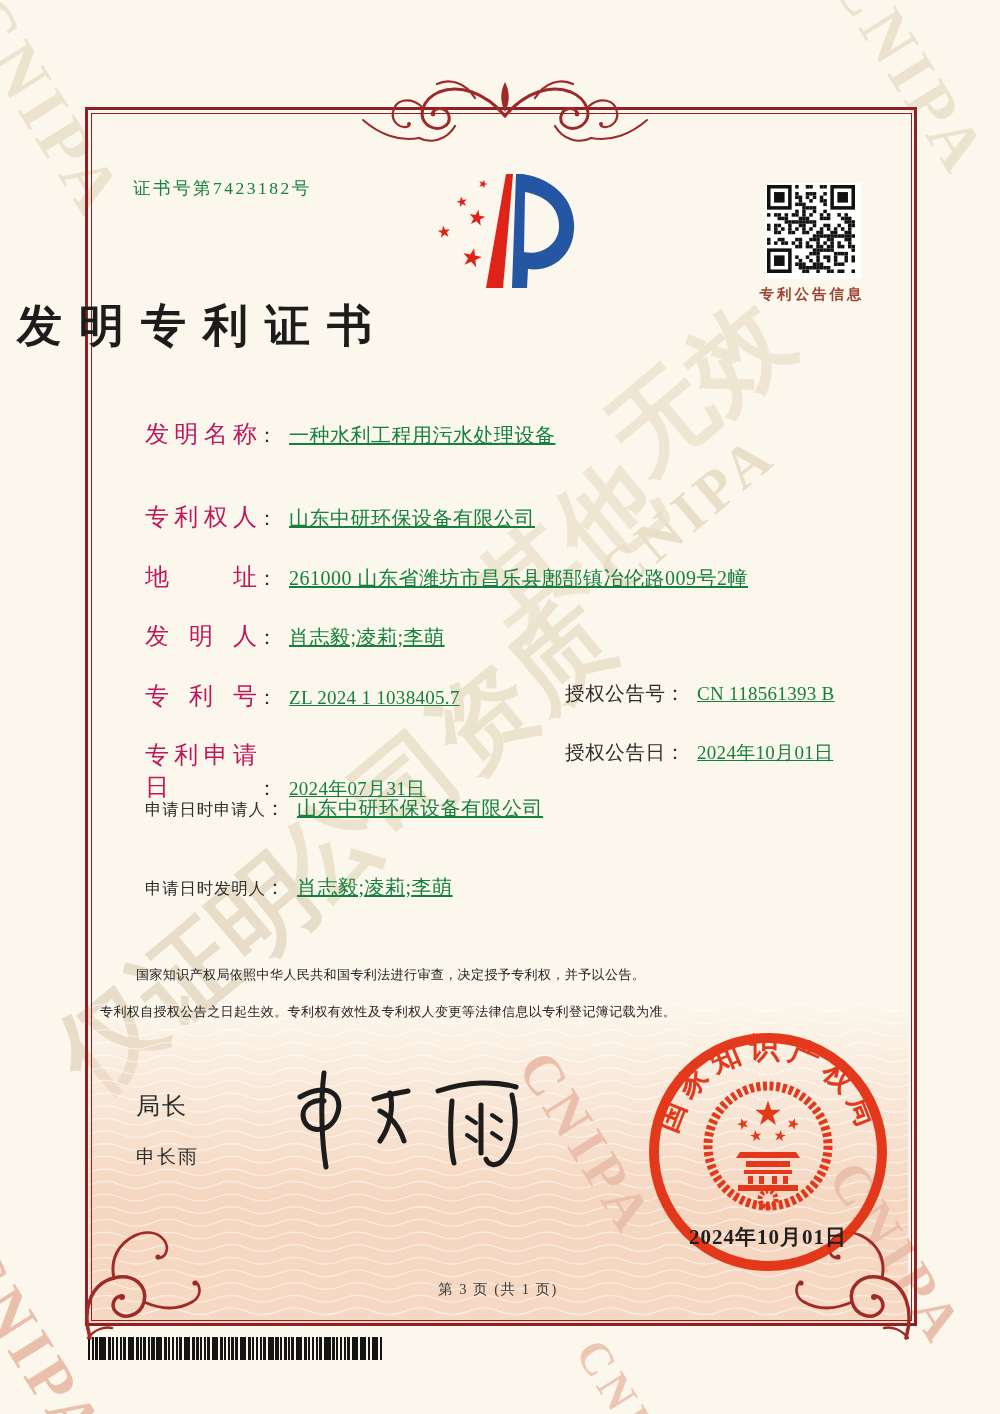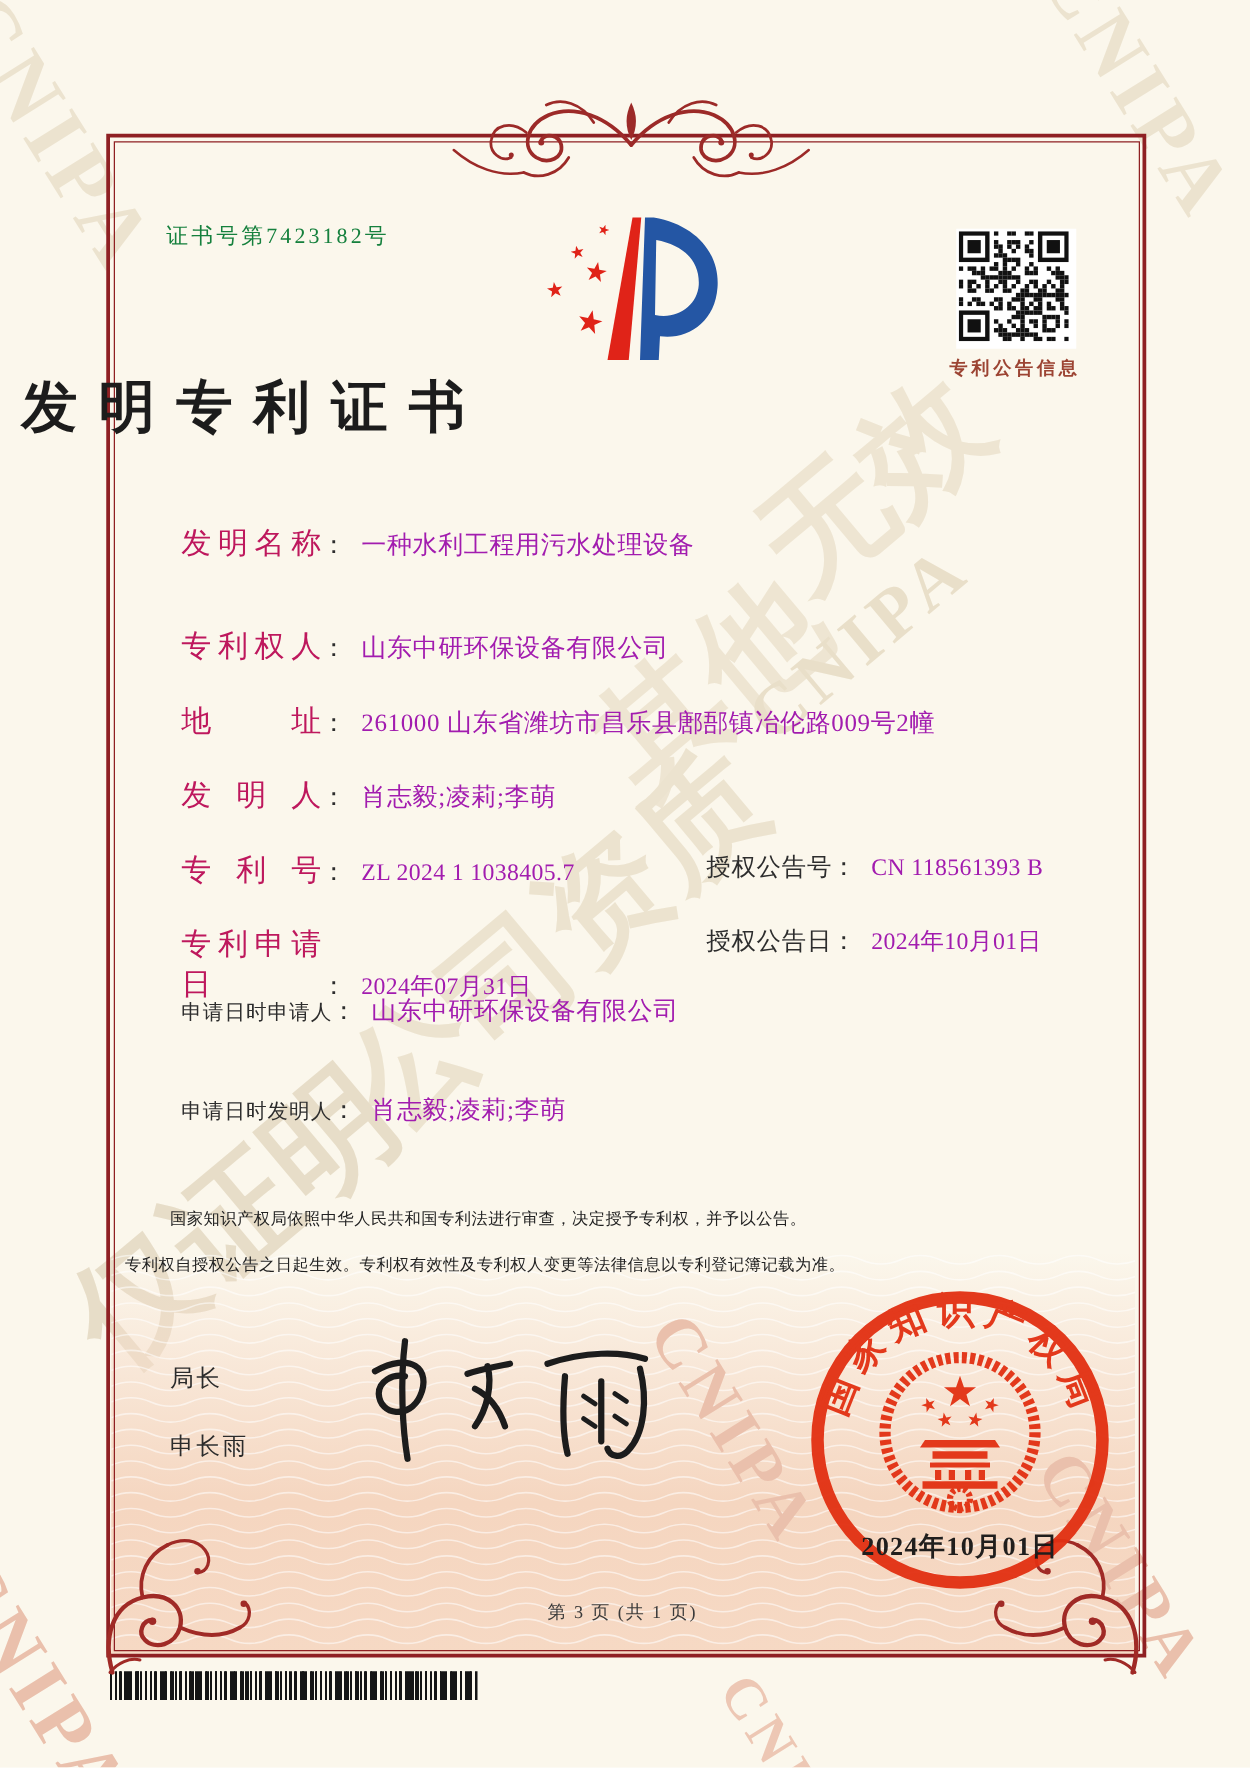--- a/index.html
+++ b/index.html
@@ -31,30 +31,30 @@
          font-weight:bold;letter-spacing:17px;text-indent:17px;color:#1c1c1c;}
   .qrbox{position:absolute;left:765px;top:183px;width:92px;height:92px;background:#fff;padding:2px;}
   .qrcap{position:absolute;left:737px;top:285px;width:150px;text-align:center;font-size:14.5px;
          letter-spacing:3px;color:#9c4433;font-weight:bold;}
 
   .row{position:absolute;left:145px;width:770px;height:30px;}
   .lab{display:inline-block;width:112px;font-size:24px;text-align:justify;text-align-last:justify;
        vertical-align:baseline;color:#be185d;}
   .lab-sm{display:inline-block;width:120px;font-size:16.5px;text-align:justify;text-align-last:justify;color:#2d2d2d;}
   .colon{font-size:20px;color:#2d2d2d;}
-  .val{font-size:20px;margin-left:12px;letter-spacing:.5px;color:#a21caf;}
+  .val{font-size:20px;margin-left:12px;letter-spacing:.5px;color:#15803d;text-decoration:underline;}
   .val.num{font-size:19px;letter-spacing:.3px;}
   .rcol{position:absolute;left:420px;top:0;white-space:nowrap;}
   .lab-r{display:inline-block;width:100px;font-size:19.5px;text-align:justify;text-align-last:justify;color:#2d2d2d;}
 
   .statement{position:absolute;left:100px;top:956px;width:772px;font-size:13px;line-height:37px;
              color:#222;letter-spacing:.4px;}
   .statement .l1{text-indent:36px;}
 
-  .sig-title{position:absolute;left:136px;top:1090px;font-size:19px;color:#2b2b2b;letter-spacing:2px;}
+  .sig-title{position:absolute;left:136px;top:1090px;font-size:24px;color:#2b2b2b;letter-spacing:2px;}
   .sig-name{position:absolute;left:136px;top:1144px;font-size:19px;color:#2b2b2b;letter-spacing:2px;}
   .sig-svg{position:absolute;left:262px;top:1055px;z-index:5;}
 
   .seal{position:absolute;left:644px;top:1028px;z-index:6;opacity:.95;}
 
   .footer{position:absolute;left:85px;top:1280px;width:826px;text-align:center;font-size:14.5px;
           letter-spacing:1.5px;color:#3a3a3a;}
   .barcode{position:absolute;left:88px;top:1337px;width:294px;height:23px;z-index:5;
     background:
       repeating-linear-gradient(90deg,#141414 0 2px,rgba(0,0,0,0) 2px 4px),

